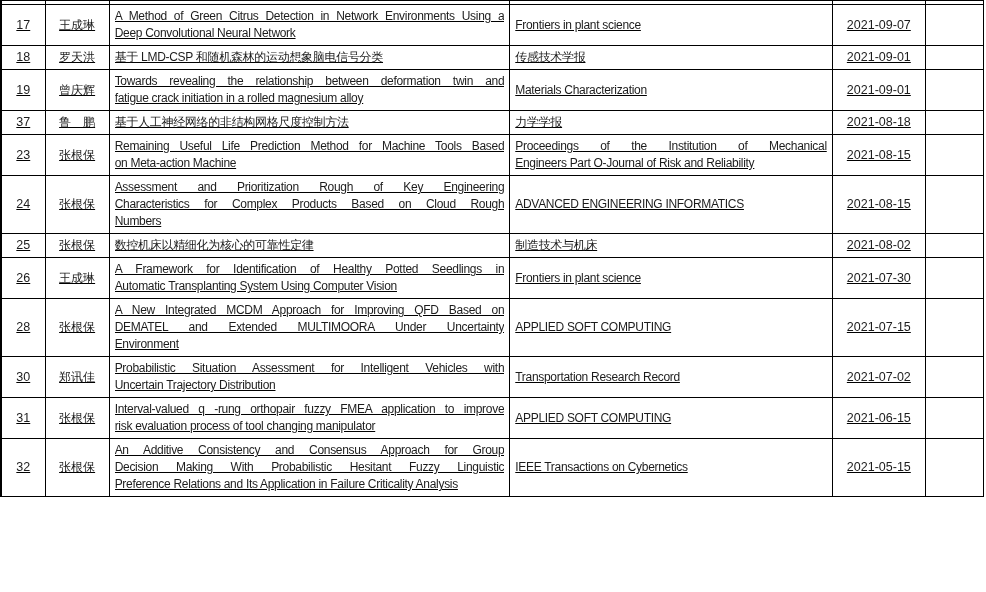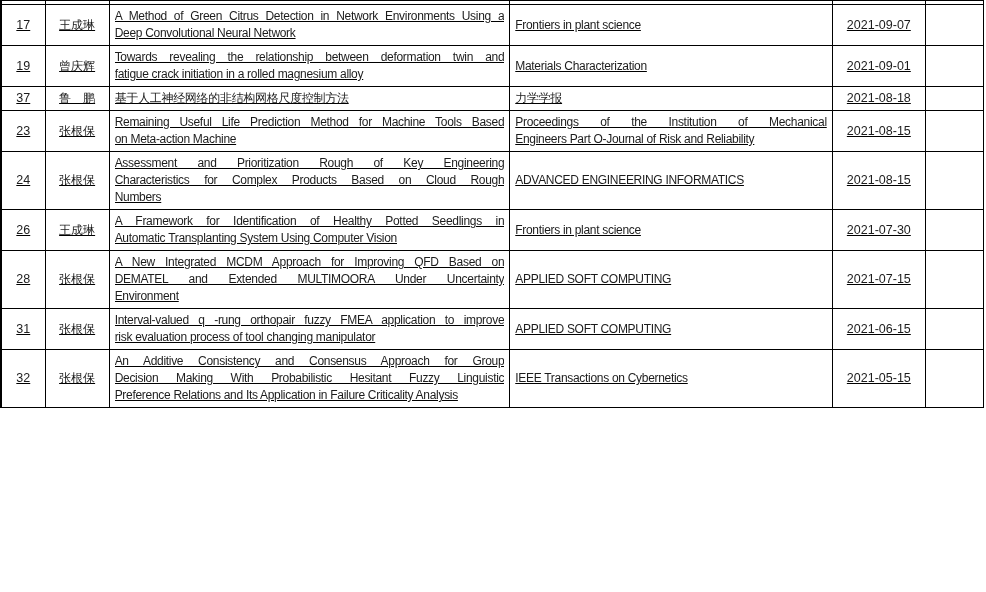--- a/index.html
+++ b/index.html
@@ -88,20 +88,32 @@
             <span class="line">A Method of Green Citrus Detection in Network Environments Using a</span>
             <span class="line">Deep Convolutional Neural Network</span>
           </td>
           <td class="c-journal">
             <span class="line">Frontiers in plant science</span>
           </td>
           <td class="c-date">2021-09-07</td>
           <td class="c-note"></td>
         </tr>
         <tr>
+          <td class="c-no">18</td>
+          <td class="c-author">罗天洪</td>
+          <td class="c-title">
+            <span class="line">基于 LMD-CSP 和随机森林的运动想象脑电信号分类</span>
+          </td>
+          <td class="c-journal">
+            <span class="line">传感技术学报</span>
+          </td>
+          <td class="c-date">2021-09-01</td>
+          <td class="c-note"></td>
+        </tr>
+        <tr>
           <td class="c-no">19</td>
           <td class="c-author">曾庆辉</td>
           <td class="c-title">
             <span class="line">Towards revealing the relationship between deformation twin and</span>
             <span class="line">fatigue crack initiation in a rolled magnesium alloy</span>
           </td>
           <td class="c-journal">
             <span class="line">Materials Characterization</span>
           </td>
           <td class="c-date">2021-09-01</td>
@@ -141,20 +153,32 @@
             <span class="line">Characteristics for Complex Products Based on Cloud Rough</span>
             <span class="line">Numbers</span>
           </td>
           <td class="c-journal">
             <span class="line">ADVANCED ENGINEERING INFORMATICS</span>
           </td>
           <td class="c-date">2021-08-15</td>
           <td class="c-note"></td>
         </tr>
         <tr>
+          <td class="c-no">25</td>
+          <td class="c-author">张根保</td>
+          <td class="c-title">
+            <span class="line">数控机床以精细化为核心的可靠性定律</span>
+          </td>
+          <td class="c-journal">
+            <span class="line">制造技术与机床</span>
+          </td>
+          <td class="c-date">2021-08-02</td>
+          <td class="c-note"></td>
+        </tr>
+        <tr>
           <td class="c-no">26</td>
           <td class="c-author">王成琳</td>
           <td class="c-title">
             <span class="line">A Framework for Identification of Healthy Potted Seedlings in</span>
             <span class="line">Automatic Transplanting System Using Computer Vision</span>
           </td>
           <td class="c-journal">
             <span class="line">Frontiers in plant science</span>
           </td>
           <td class="c-date">2021-07-30</td>
@@ -165,20 +189,33 @@
           <td class="c-author">张根保</td>
           <td class="c-title">
             <span class="line">A New Integrated MCDM Approach for Improving QFD Based on</span>
             <span class="line">DEMATEL and Extended MULTIMOORA Under Uncertainty</span>
             <span class="line">Environment</span>
           </td>
           <td class="c-journal">
             <span class="line">APPLIED SOFT COMPUTING</span>
           </td>
           <td class="c-date">2021-07-15</td>
+          <td class="c-note"></td>
+        </tr>
+        <tr>
+          <td class="c-no">30</td>
+          <td class="c-author">郑讯佳</td>
+          <td class="c-title">
+            <span class="line">Probabilistic Situation Assessment for Intelligent Vehicles with</span>
+            <span class="line">Uncertain Trajectory Distribution</span>
+          </td>
+          <td class="c-journal">
+            <span class="line">Transportation Research Record</span>
+          </td>
+          <td class="c-date">2021-07-02</td>
           <td class="c-note"></td>
         </tr>
         <tr>
           <td class="c-no">31</td>
           <td class="c-author">张根保</td>
           <td class="c-title">
             <span class="line">Interval-valued q -rung orthopair fuzzy FMEA application to improve</span>
             <span class="line">risk evaluation process of tool changing manipulator</span>
           </td>
           <td class="c-journal">

